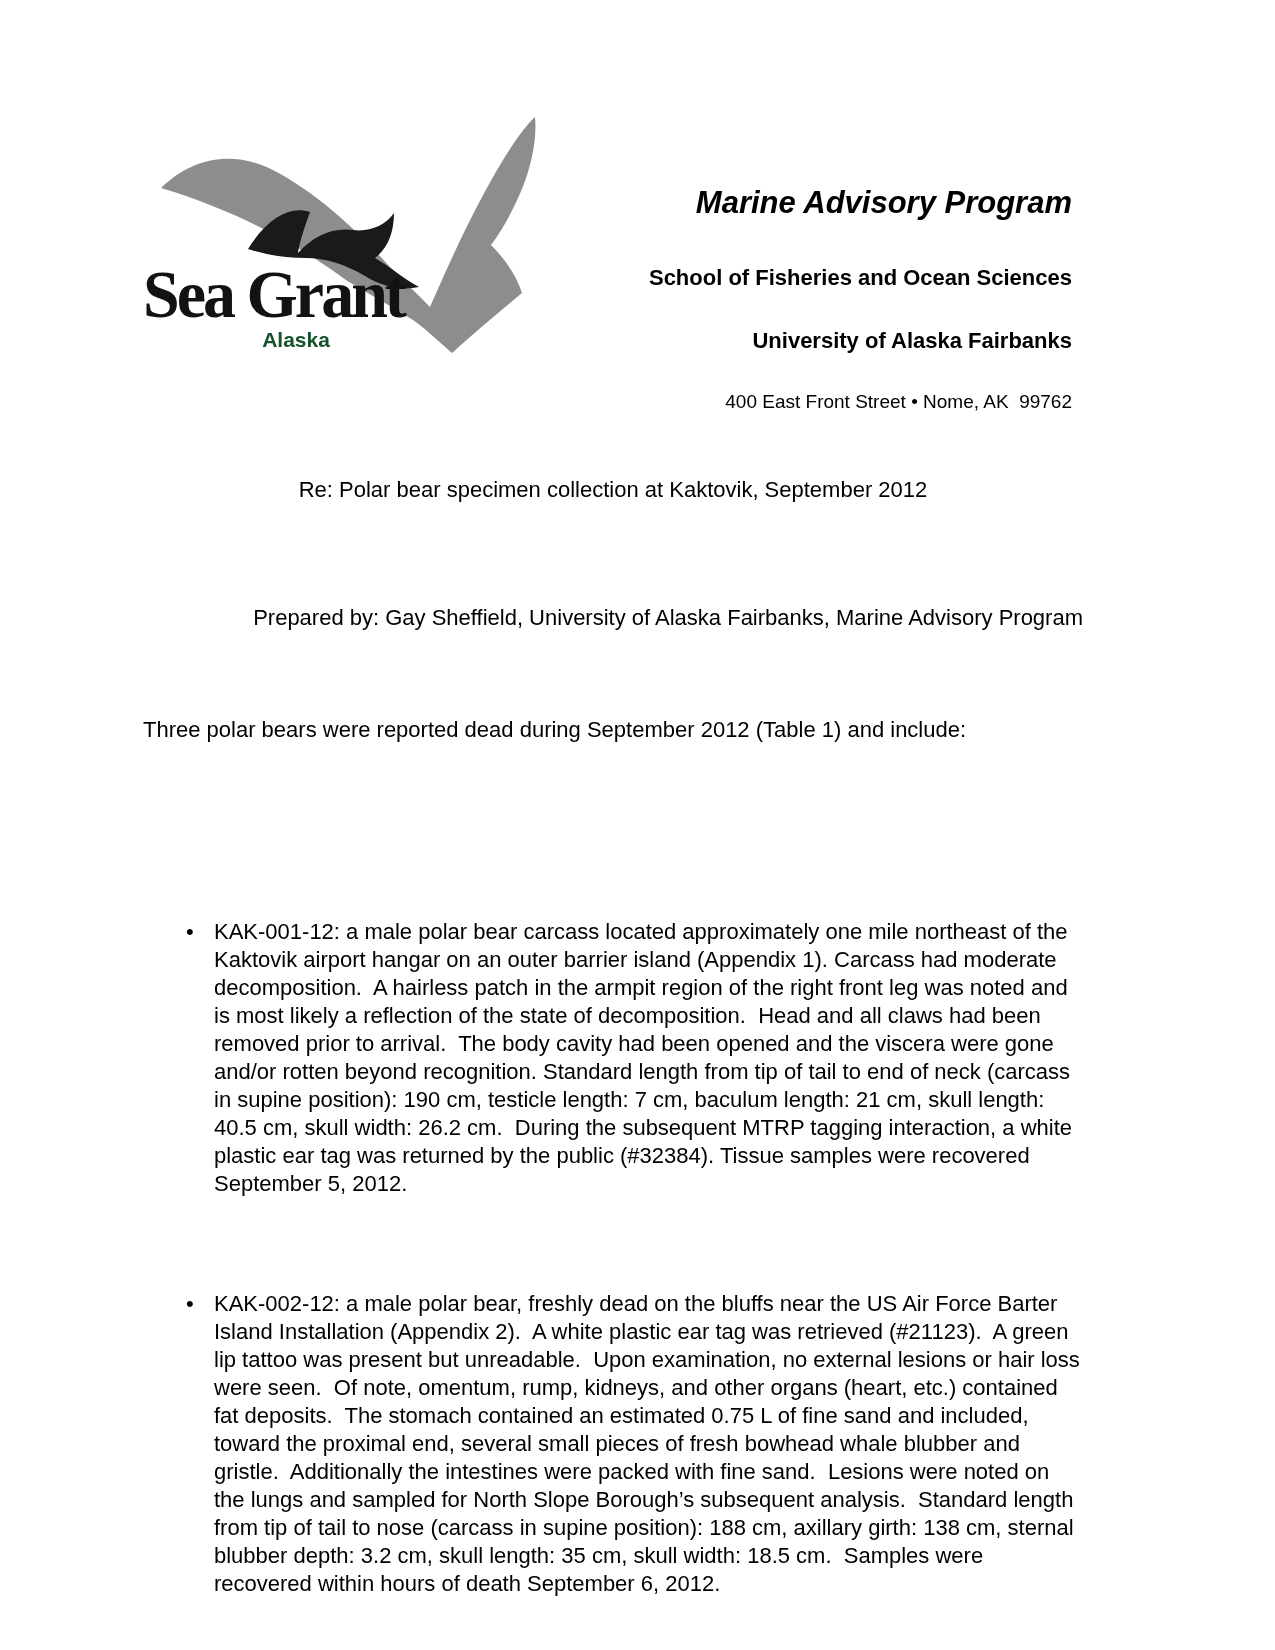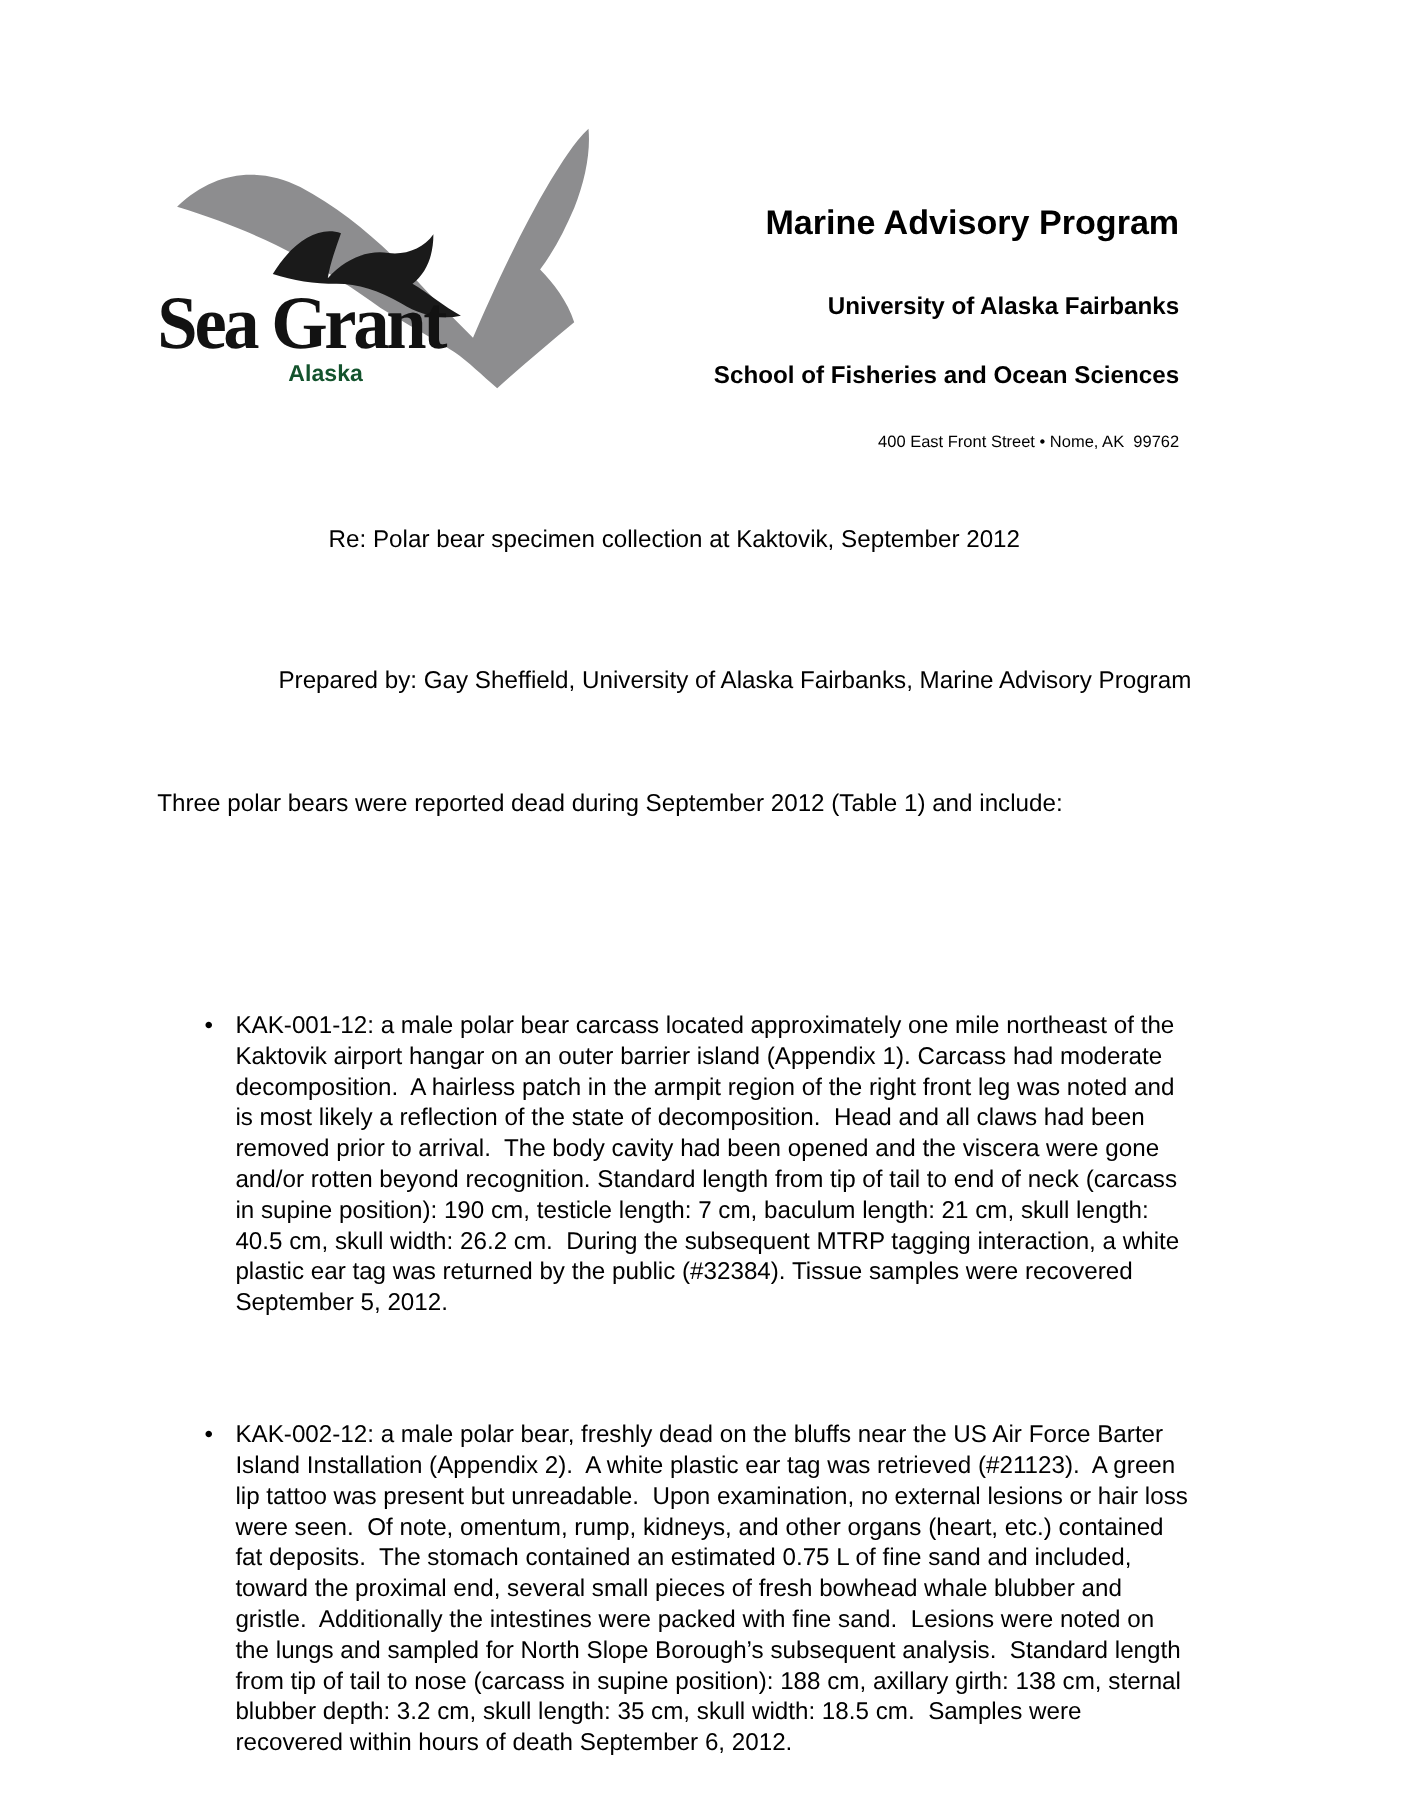--- a/index.html
+++ b/index.html
@@ -53,32 +53,33 @@
   .letterhead {
     position: absolute;
     top: 148px;
     right: 203px;
     text-align: right;
     white-space: pre;
   }
   .lh-title {
     font-size: 31px;
     font-weight: bold;
+    font-style: italic;
     line-height: 38px;
     margin: 0 0 6px 0;
     letter-spacing: 0px;
   }
   .lh-bold {
     font-size: 22px;
     font-weight: bold;
     line-height: 27px;
     margin: 0;
   }
   .lh-small {
-    font-size: 15px;
+    font-size: 19px;
     line-height: 24px;
     margin: 0;
     text-align: right;
   }
 
   
   .letter-body {
     position: absolute;
     left: 143px;
     top: 420px;
@@ -148,22 +149,22 @@
                C 259 183, 240 178, 224 168
                C 204 156, 184 150, 165 150
                C 145 150, 125 147, 107 141 Z" fill="#1a1a1a"></path>
     </svg>
     <div class="logo-brand">Sea Grant</div>
     <div class="logo-region">Alaska</div>
   </div>
 
   <div class="letterhead">
     <p class="lh-title">Marine Advisory Program</p>
+    <p class="lh-bold">School of Fisheries and Ocean Sciences</p>
     <p class="lh-bold">University of Alaska Fairbanks</p>
-    <p class="lh-bold">School of Fisheries and Ocean Sciences</p>
     <p class="lh-small">400 East Front Street • Nome, AK  99762</p>
   </div>
 
   <div class="letter-body">
     <p class="para re">Re: Polar bear specimen collection at Kaktovik, September 2012</p>
     <p class="para prepared">Prepared by: Gay Sheffield, University of Alaska Fairbanks, Marine Advisory Program</p>
     <p class="para intro">Three polar bears were reported dead during September 2012 (Table 1) and include:</p>
 
     <ul class="bullets">
       <li>

